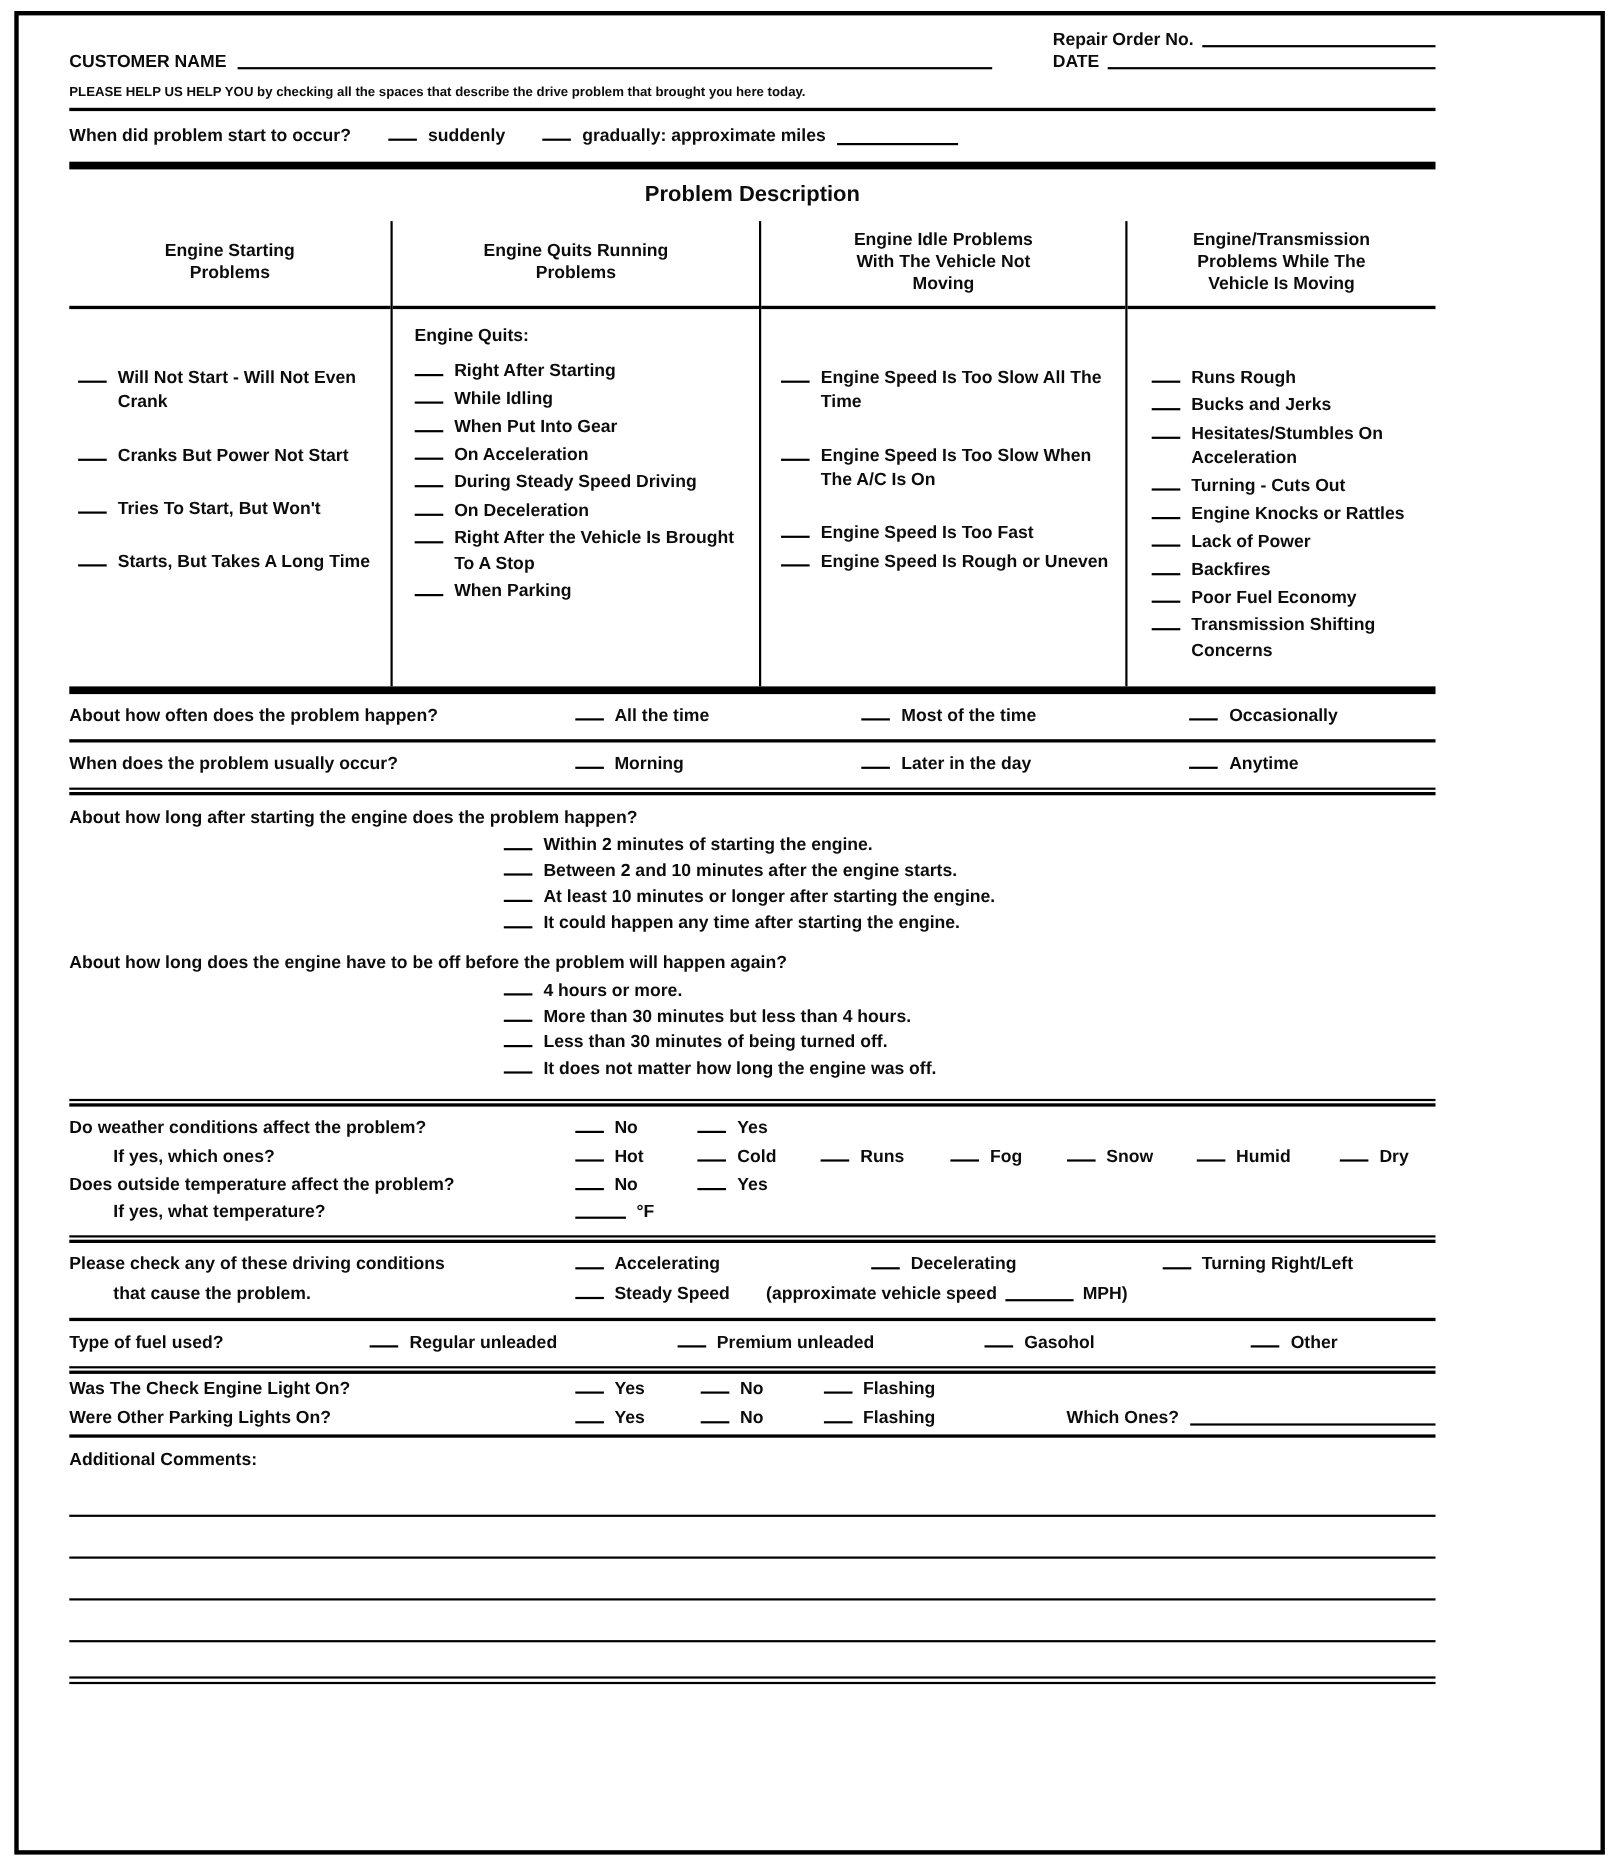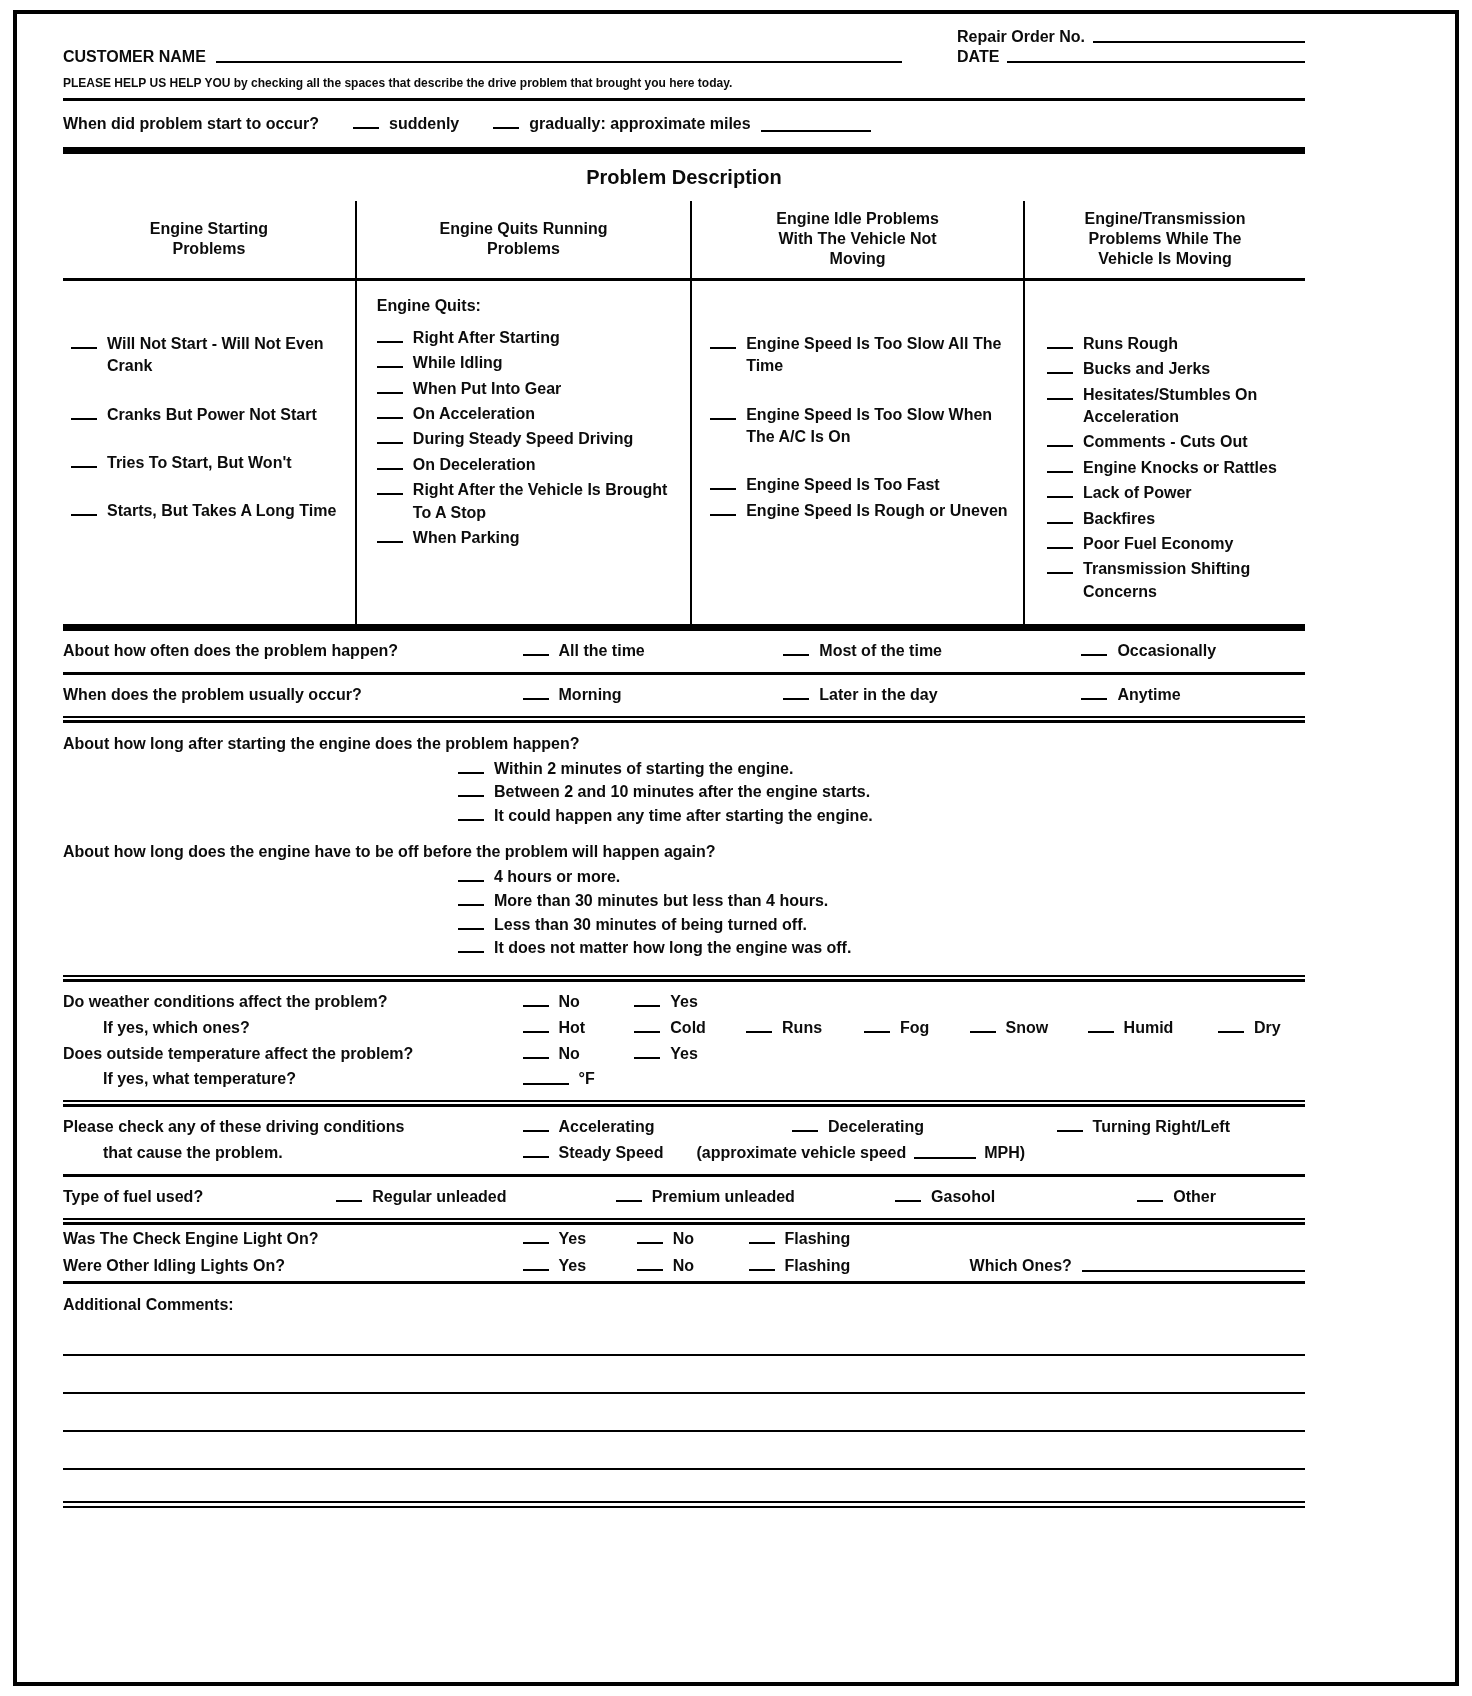--- a/index.html
+++ b/index.html
@@ -215,21 +215,21 @@
         <div class="pd-item">
           <span class="blank"></span>
           <span class="lbl">Bucks and Jerks</span>
         </div>
         <div class="pd-item">
           <span class="blank"></span>
           <span class="lbl">Hesitates/Stumbles On Acceleration</span>
         </div>
         <div class="pd-item">
           <span class="blank"></span>
-          <span class="lbl">Comments - Cuts Out</span>
+          <span class="lbl">Turning - Cuts Out</span>
         </div>
         <div class="pd-item">
           <span class="blank"></span>
           <span class="lbl">Engine Knocks or Rattles</span>
         </div>
         <div class="pd-item">
           <span class="blank"></span>
           <span class="lbl">Lack of Power</span>
         </div>
         <div class="pd-item">
@@ -286,20 +286,24 @@
   <div class="qblock">
     <div class="q">About how long after starting the engine does the problem happen?</div>
     <div class="optlist">
       <div class="opt">
         <span class="blank"></span>
         <span class="olbl">Within 2 minutes of starting the engine.</span>
       </div>
       <div class="opt">
         <span class="blank"></span>
         <span class="olbl">Between 2 and 10 minutes after the engine starts.</span>
+      </div>
+      <div class="opt">
+        <span class="blank"></span>
+        <span class="olbl">At least 10 minutes or longer after starting the engine.</span>
       </div>
       <div class="opt">
         <span class="blank"></span>
         <span class="olbl">It could happen any time after starting the engine.</span>
       </div>
     </div>
   </div>
 
   <div class="qblock">
     <div class="q">About how long does the engine have to be off before the problem will happen again?</div>
@@ -441,21 +445,21 @@
     </span>
     <span class="opt gc3">
       <span class="blank"></span>
       <span class="olbl">No</span>
     </span>
     <span class="opt gc4">
       <span class="blank"></span>
       <span class="olbl">Flashing</span>
     </span>
 
-    <span class="q gc1">Were Other Idling Lights On?</span>
+    <span class="q gc1">Were Other Parking Lights On?</span>
     <span class="opt gc2">
       <span class="blank"></span>
       <span class="olbl">Yes</span>
     </span>
     <span class="opt gc3">
       <span class="blank"></span>
       <span class="olbl">No</span>
     </span>
     <span class="opt gc4">
       <span class="blank"></span>

